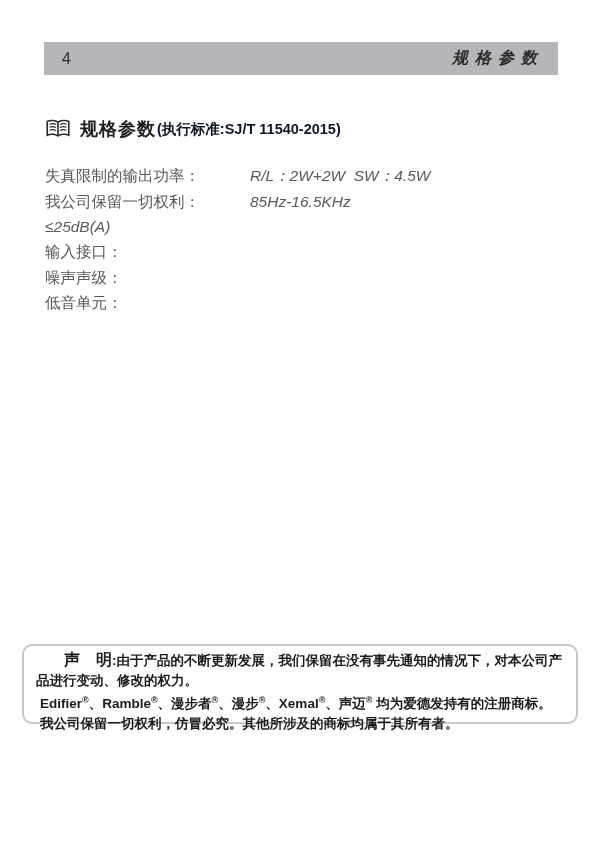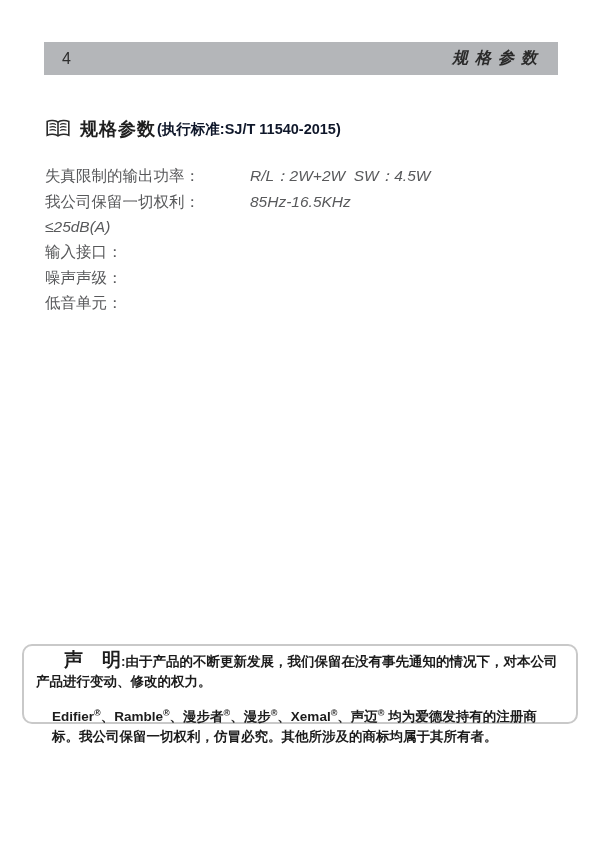--- a/index.html
+++ b/index.html
@@ -45,22 +45,22 @@
   .disclaimer {
     position:absolute; left:22px; top:644px;
     width:556px; height:80px;
     border:2px solid #c9c9c9; border-radius:10px;
     box-sizing:border-box;
     padding:4px 12px 0 12px;
     font-weight:bold; color:#1c1c1c;
     font-size:13.5px; line-height:19.5px;
   }
   .d-p1 { margin:0; text-indent:28px; }
-  .d-p2 { margin:16px; }
-  .d-head { font-size:19px; }
+  .d-p2 { margin:4px; }
+  .d-head { font-size:16px; }
   .d-p2 sup { font-size:9px; line-height:0; }
 </style>
 </head>
 <body>
 
 <div class="sheet">
 
   <header class="topbar">
     <span class="pagenum">4</span>
     <span class="running-title">规格参数</span>

